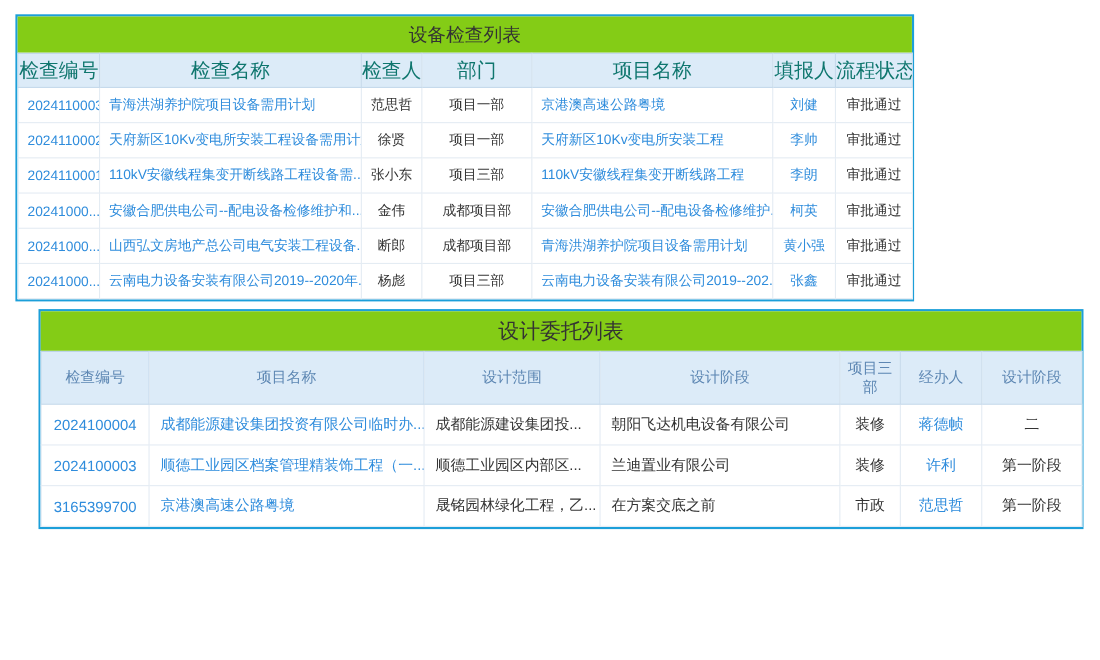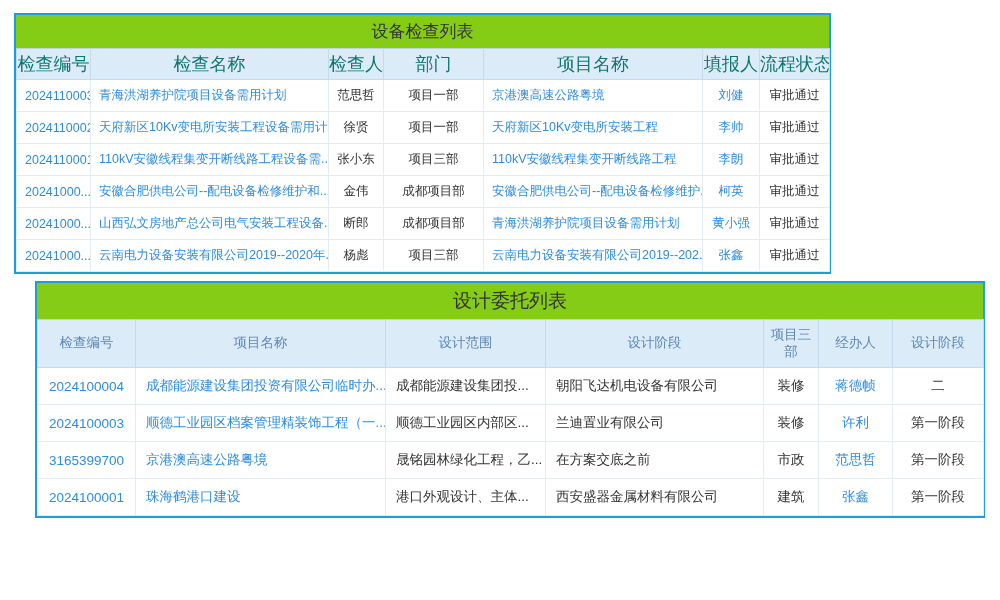--- a/index.html
+++ b/index.html
@@ -170,26 +170,17 @@
         </tr>
         <tr>
           <td class="c"><a class="lnk">3165399700</a></td>
           <td class="l"><a class="lnk">京港澳高速公路粤境</a></td>
           <td class="l">晟铭园林绿化工程，乙...</td>
           <td class="l">在方案交底之前</td>
           <td class="c">市政</td>
           <td class="c"><a class="lnk">范思哲</a></td>
           <td class="c">第一阶段</td>
         </tr>
-        <tr>
-          <td class="c"><a class="lnk">2024100001</a></td>
-          <td class="l"><a class="lnk">珠海鹤港口建设</a></td>
-          <td class="l">港口外观设计、主体...</td>
-          <td class="l">西安盛器金属材料有限公司</td>
-          <td class="c">建筑</td>
-          <td class="c"><a class="lnk">张鑫</a></td>
-          <td class="c">第一阶段</td>
-        </tr>
       </tbody>
     </table>
   </div>
 
 </div>
 
 </body></html>

